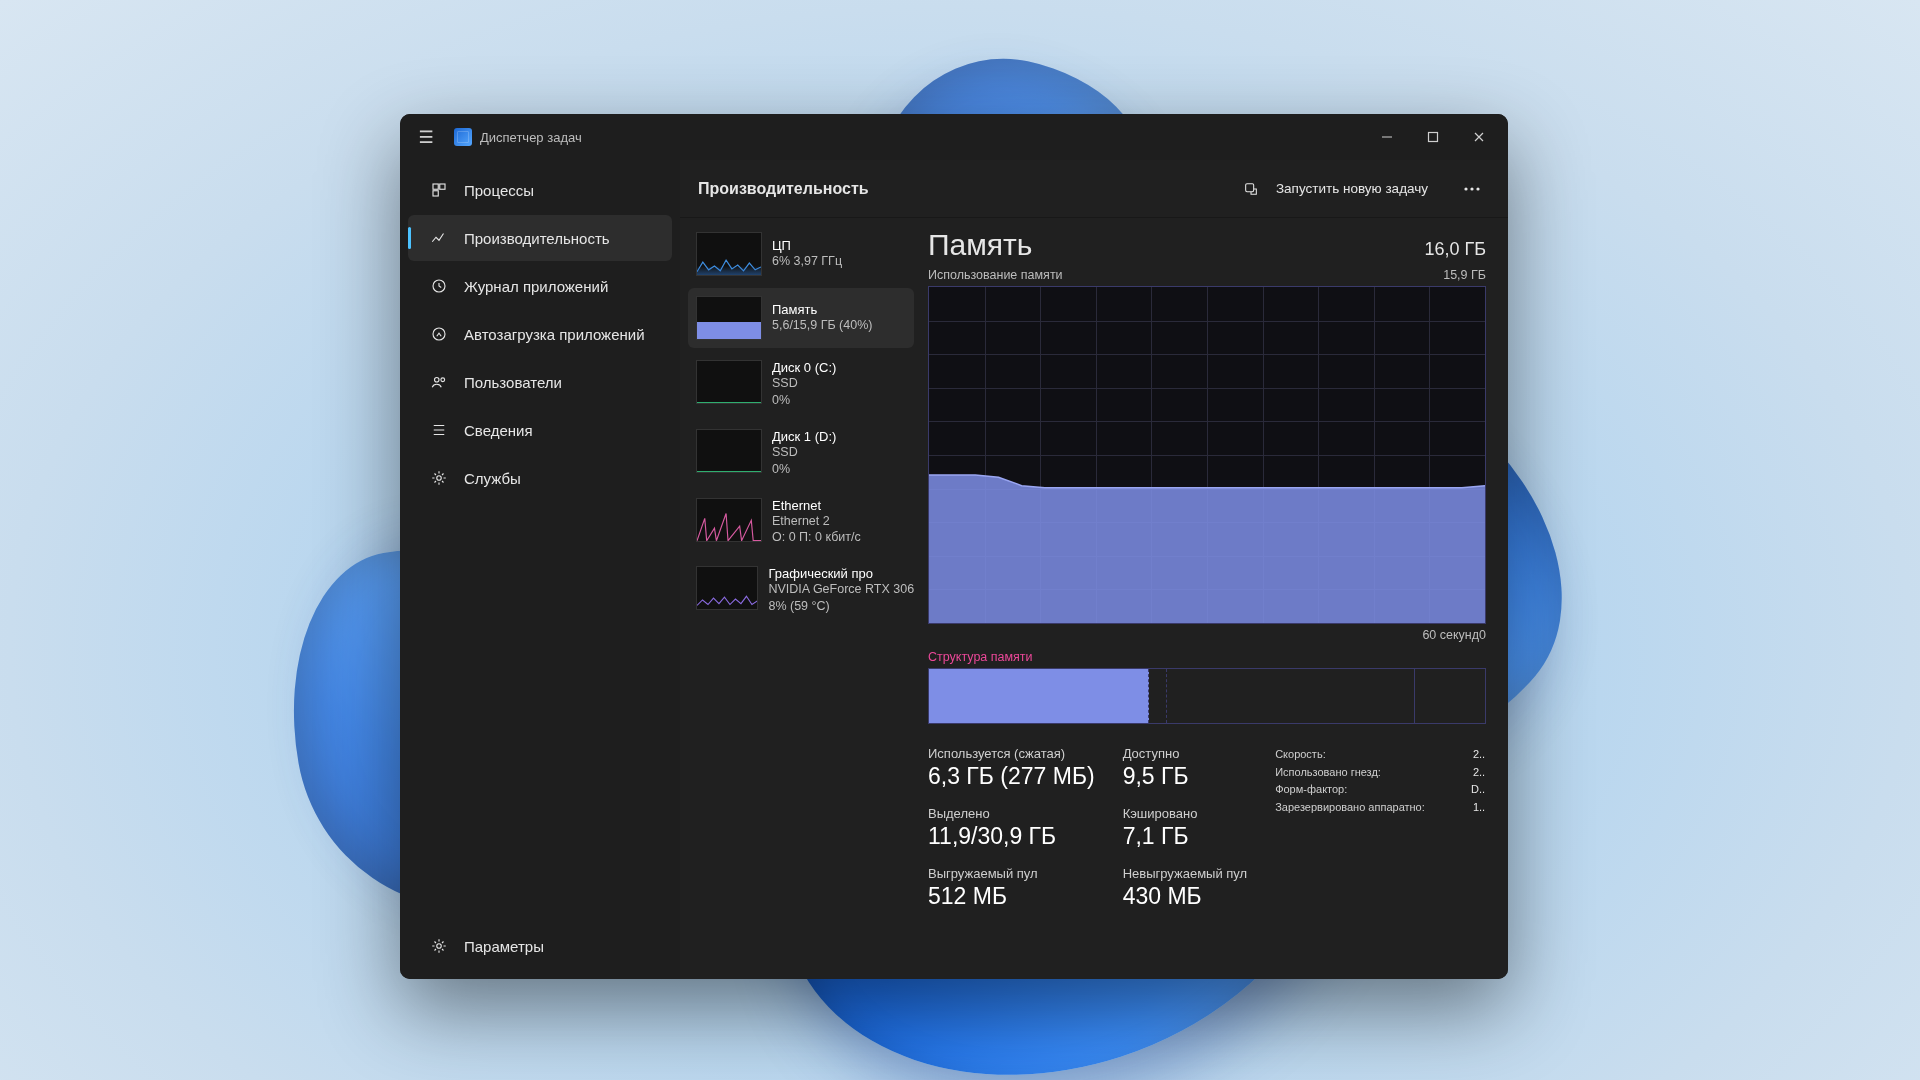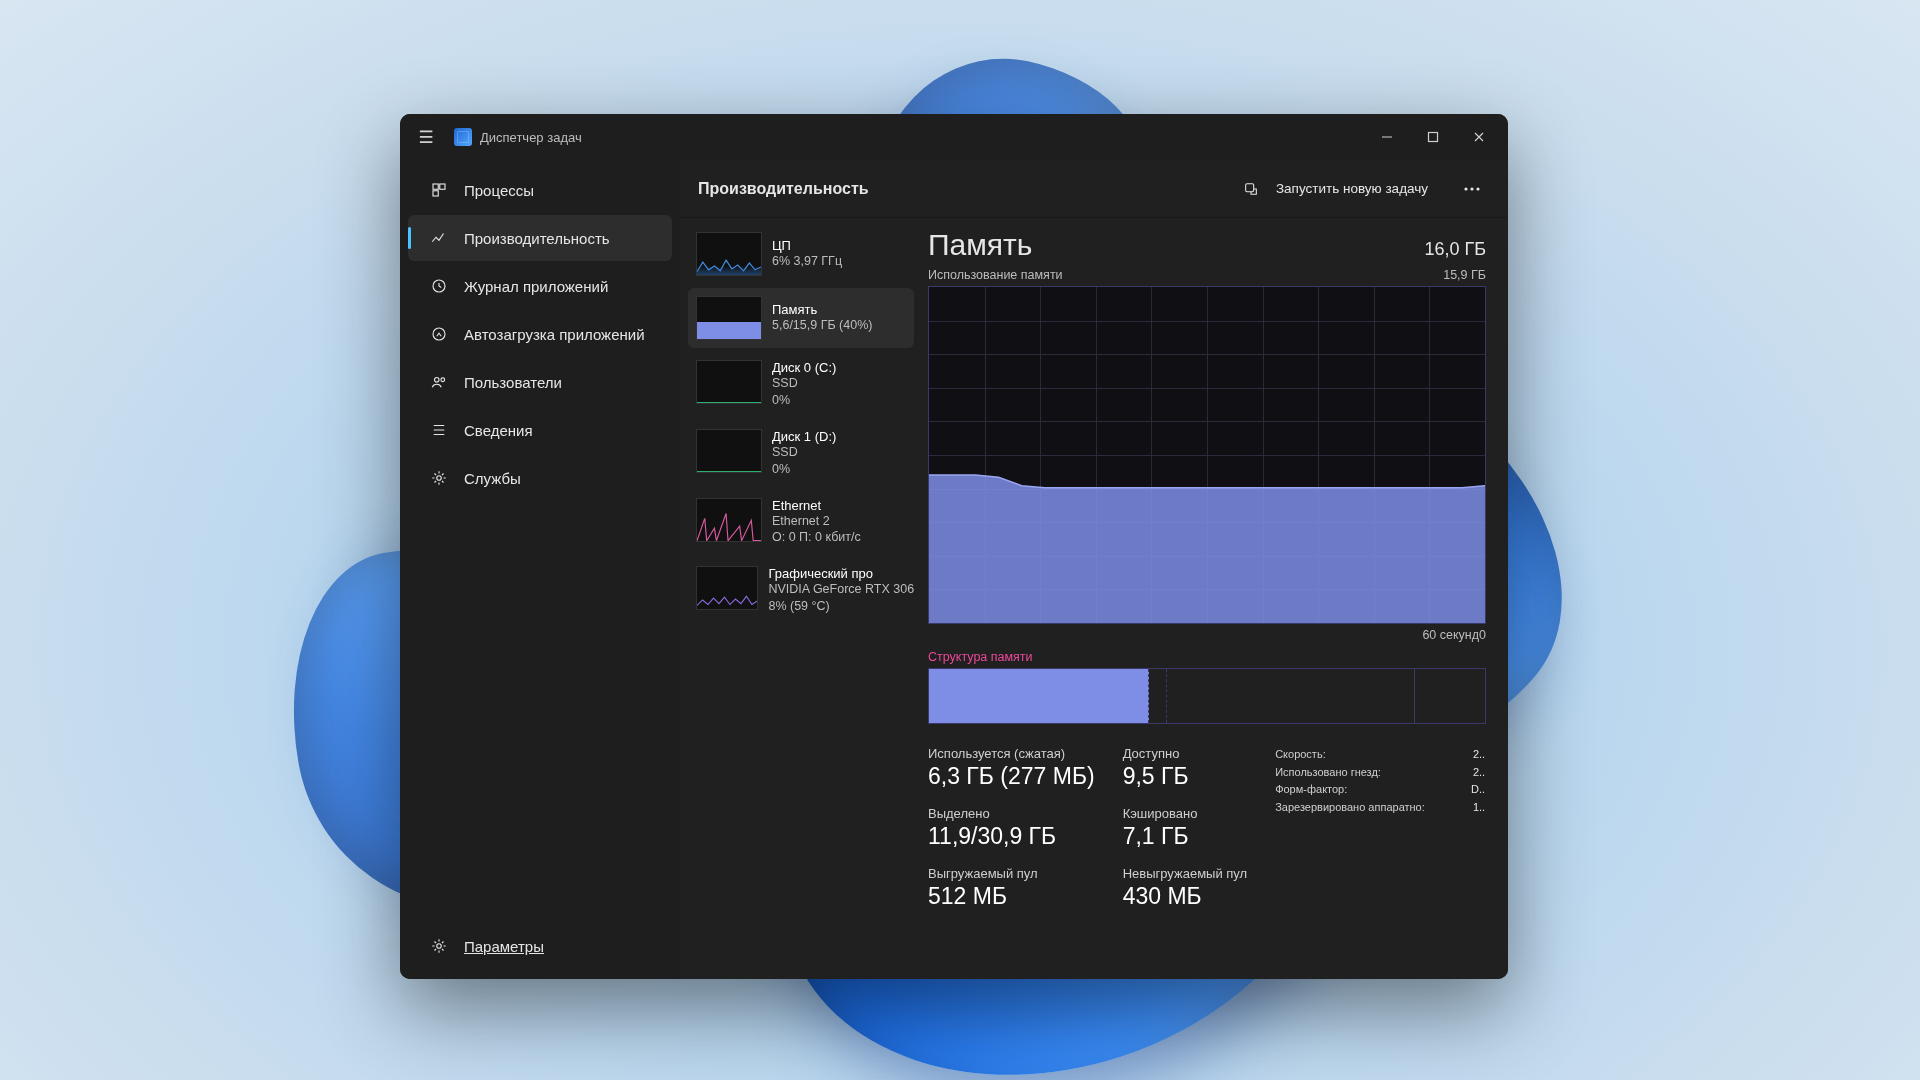--- a/index.html
+++ b/index.html
@@ -198,21 +198,21 @@
       <div class="nav-item">
         <span class="nav-icon">
             <svg viewBox="0 0 24 24">
               <circle cx="12" cy="12" r="3"></circle>
               <path d="M12 3v3M12 18v3M3 12h3M18 12h3M6 6l2 2M16 16l2 2M18 6l-2 2M8 16l-2 2"></path>
             </svg>
           </span>
         <span>Службы</span>
       </div>
       <div class="sidebar-spacer"></div>
-      <div class="nav-item" style="margin-bottom:10px;text-decoration:underline;">
+      <div class="nav-item" style="margin-bottom:10px;">
         <span class="nav-icon">
             <svg viewBox="0 0 24 24">
               <circle cx="12" cy="12" r="3"></circle>
               <path d="M12 3v3M12 18v3M3 12h3M18 12h3M6 6l2 2M16 16l2 2M18 6l-2 2M8 16l-2 2"></path>
             </svg>
           </span>
         <span>Параметры</span>
       </div>
     </div>
 

